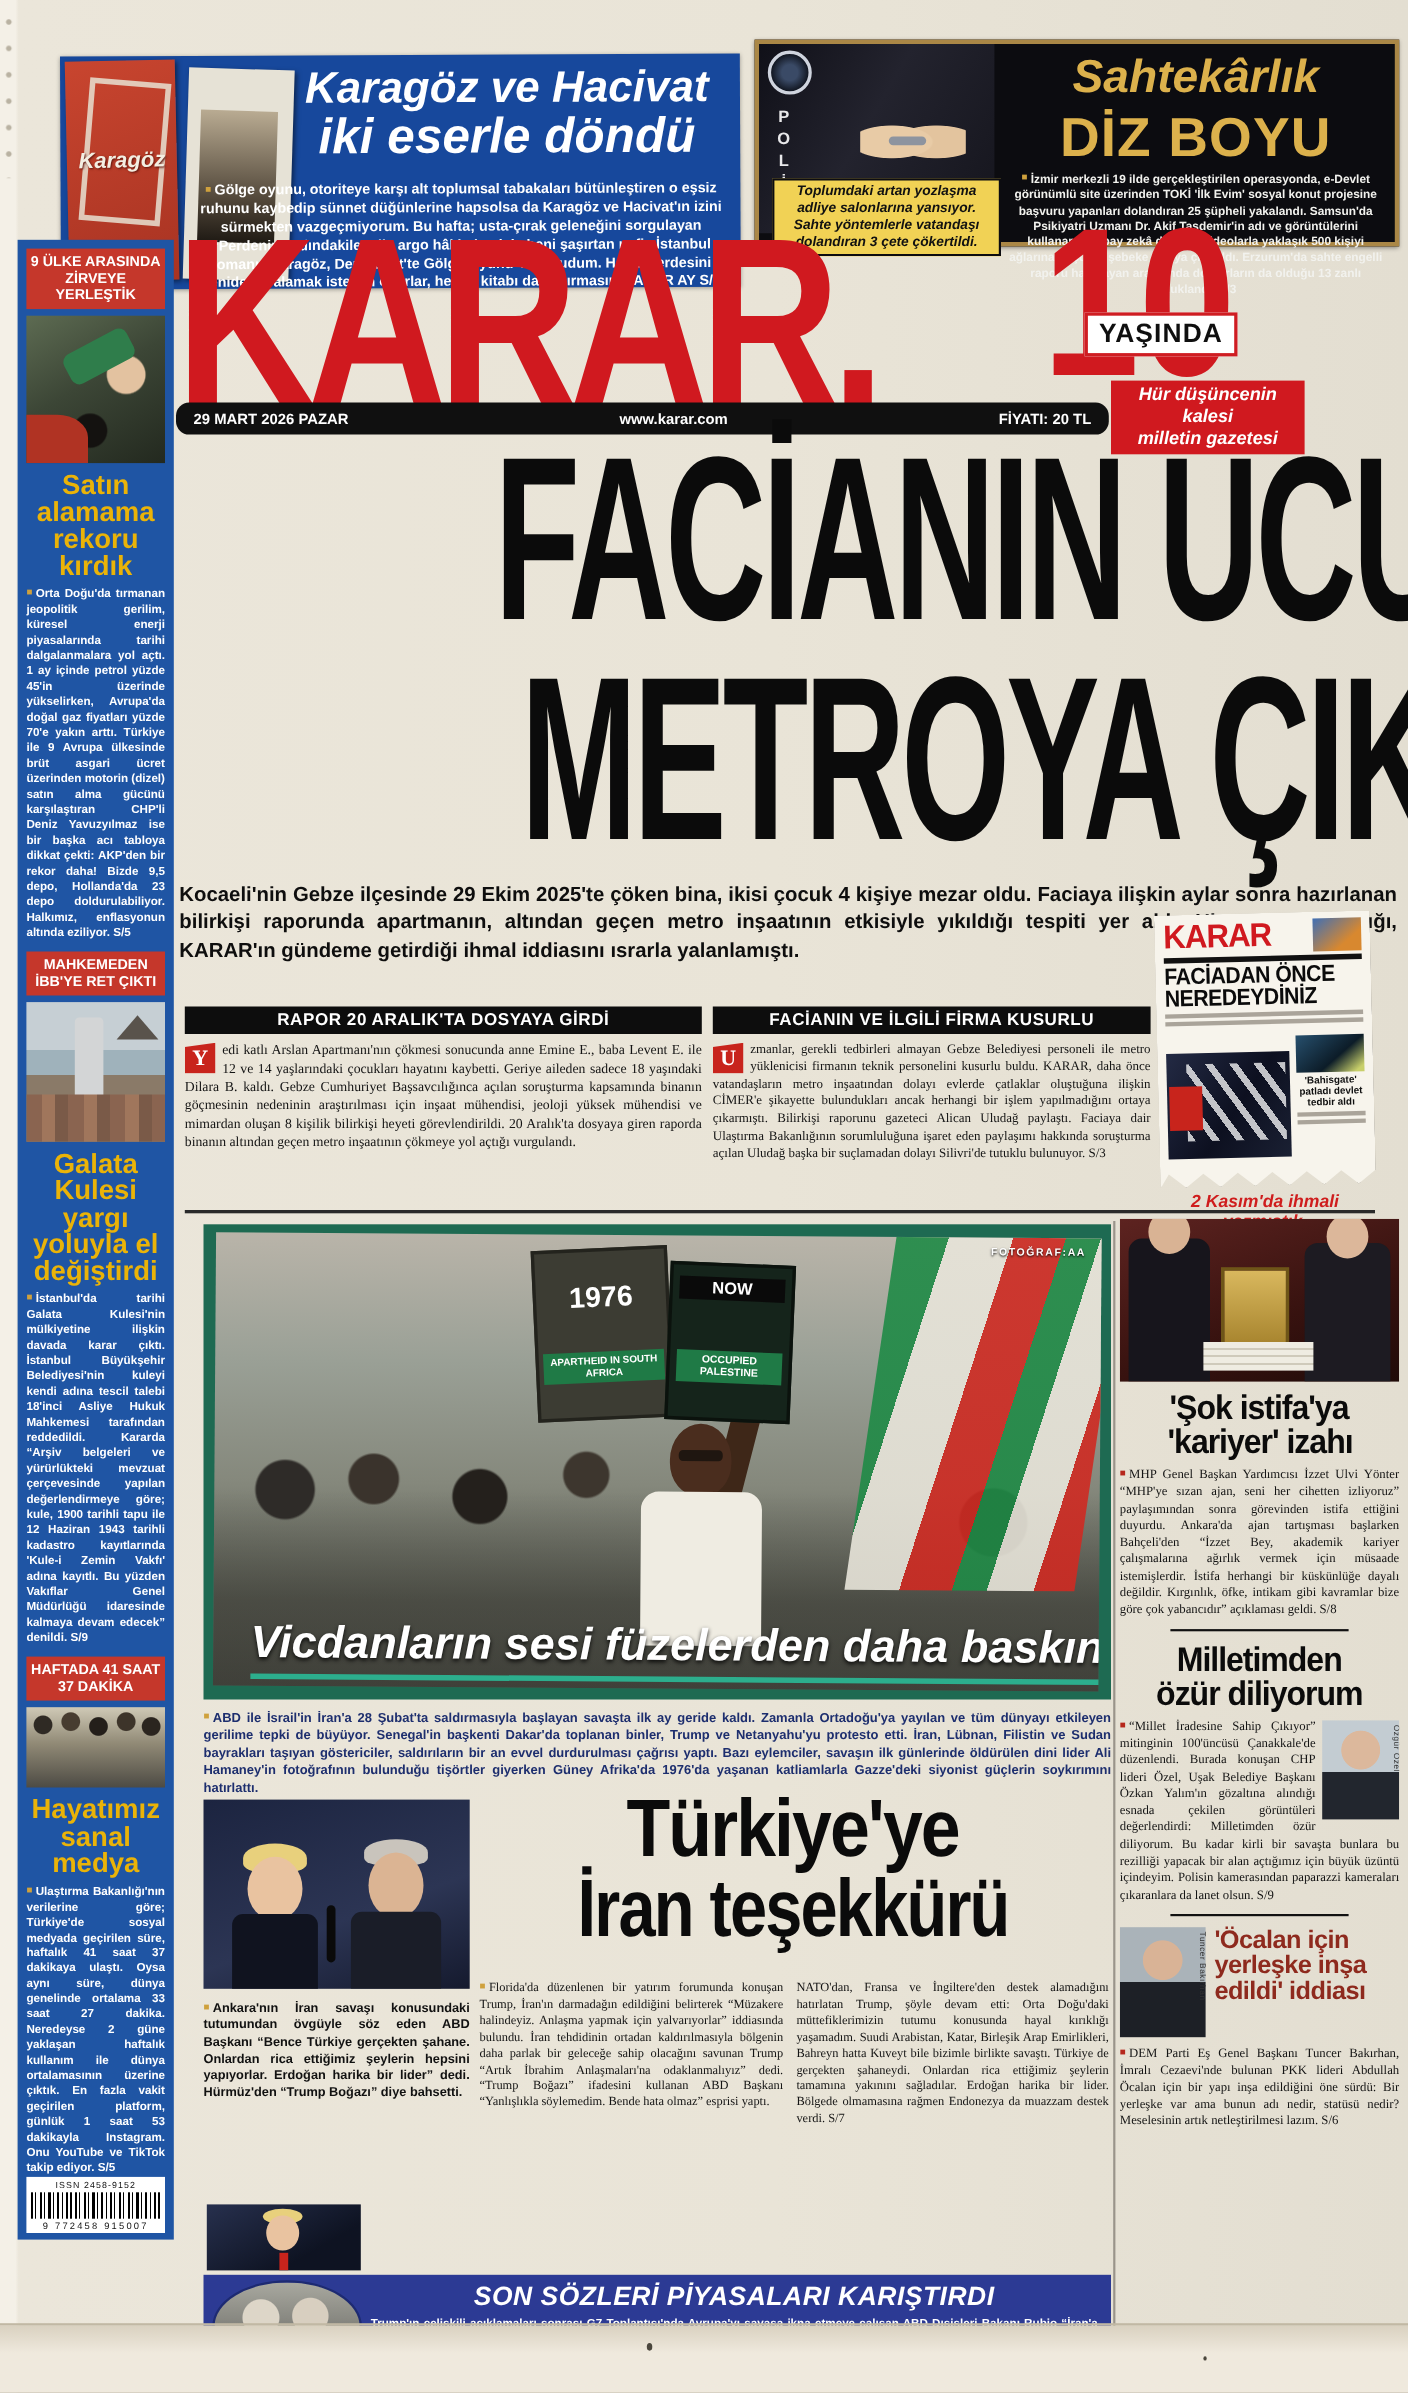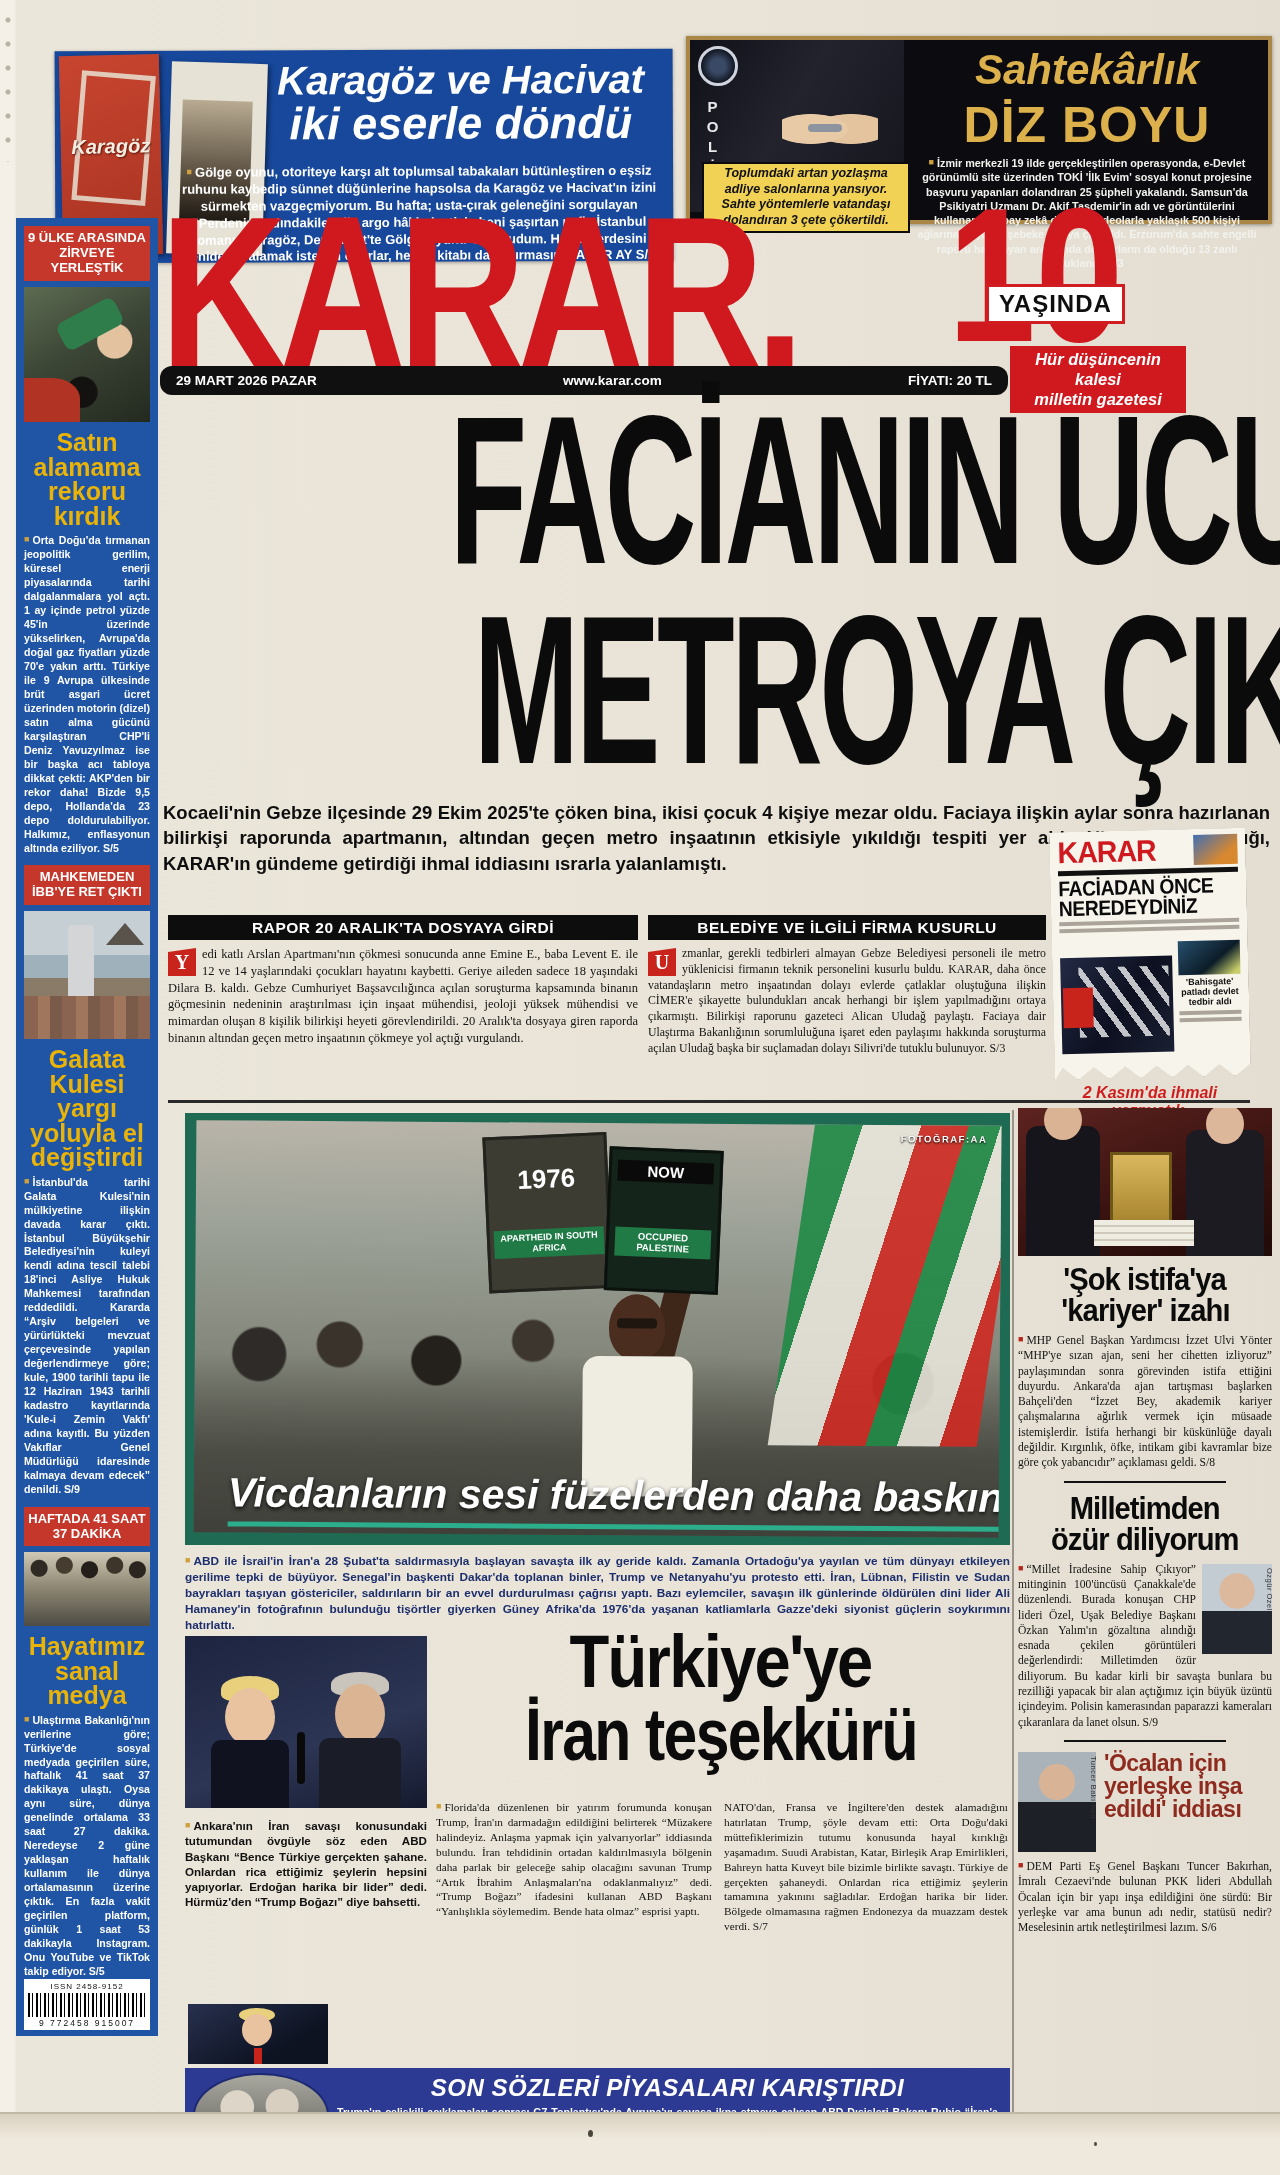--- a/index.html
+++ b/index.html
@@ -211,21 +211,21 @@
     <div class="hl"><span>FACİANIN UCU</span></div>
     <div class="hl"><span>METROYA ÇIKTI</span></div>
   </div>
   <div class="abs deck">Kocaeli'nin Gebze ilçesinde 29 Ekim 2025'te çöken bina, ikisi çocuk 4 kişiye mezar oldu. Faciaya ilişkin aylar sonra hazırlanan bilirkişi raporunda apartmanın, altından geçen metro inşaatının etkisiyle yıkıldığı tespiti yer aldı. Ulaştırma Bakanlığı, KARAR'ın gündeme getirdiği ihmal iddiasını ısrarla yalanlamıştı.</div>
 
   <div class="abs col1 c1">
     <div class="colhead">RAPOR 20 ARALIK'TA DOSYAYA GİRDİ</div>
     <div class="serifbody"><span class="dropcap">Y</span><span>edi katlı Arslan Apartmanı'nın çökmesi sonucunda anne Emine E., baba Levent E. ile 12 ve 14 yaşlarındaki çocukları hayatını kaybetti. Geriye aileden sadece 18 yaşındaki Dilara B. kaldı. Gebze Cumhuriyet Başsavcılığınca açılan soruşturma kapsamında binanın göçmesinin nedeninin araştırılması için inşaat mühendisi, jeoloji yüksek mühendisi ve mimardan oluşan 8 kişilik bilirkişi heyeti görevlendirildi. 20 Aralık'ta dosyaya giren raporda binanın altından geçen metro inşaatının çökmeye yol açtığı vurgulandı.</span></div>
   </div>
   <div class="abs col2 c2">
-    <div class="colhead">BELEDİYE VE İLGİLİ FİRMA KUSURLU</div>
+    <div class="colhead">FACİANIN VE İLGİLİ FİRMA KUSURLU</div>
     <div class="serifbody"><span class="dropcap">U</span><span>zmanlar, gerekli tedbirleri almayan Gebze Belediyesi personeli ile metro yüklenicisi firmanın teknik personelini kusurlu buldu. KARAR, daha önce vatandaşların metro inşaatından dolayı evlerde çatlaklar oluştuğuna ilişkin CİMER'e şikayette bulundukları ancak herhangi bir işlem yapılmadığını ortaya çıkarmıştı. Bilirkişi raporunu gazeteci Alican Uludağ paylaştı. Faciaya dair Ulaştırma Bakanlığının sorumluluğuna işaret eden paylaşımı hakkında soruşturma açılan Uludağ başka bir suçlamadan dolayı Silivri'de tutuklu bulunuyor. S/3</span></div>
   </div>
 
   <div class="abs mini">
     <span class="mlogo">KARAR</span>
     <div class="mphoto-top"></div>
     <div class="mrule"></div>
     <div class="mhead">FACİADAN ÖNCE</div>
     <div class="mhead">NEREDEYDİNİZ</div>
     <div class="gbar"></div>

